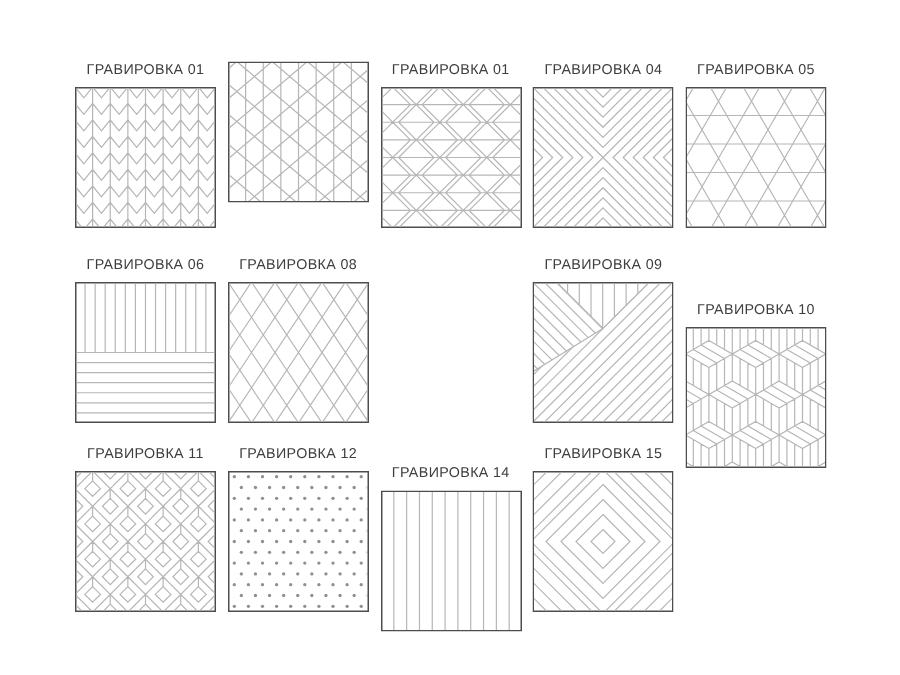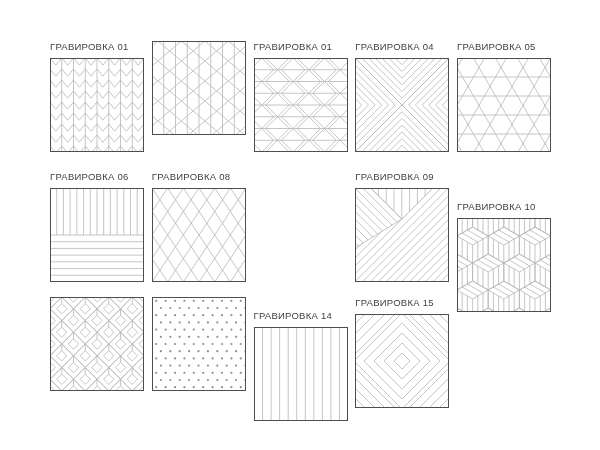--- a/index.html
+++ b/index.html
@@ -4,21 +4,21 @@
 <style>
   html,body{margin:0;padding:0;}
   body{
     width:600px;height:450px;background:#ffffff;position:relative;overflow:hidden;
     font-family:"Liberation Sans",sans-serif;
   }
   .sheet{position:absolute;inset:0;}
   .card{position:absolute;width:94px;}
   .swatch-label{
     font-size:9.5px;line-height:12px;letter-spacing:.25px;color:#3e3e3e;
-    white-space:nowrap;margin:0 0 5px 0;font-weight:400;
+    white-space:nowrap;margin:0 0 5px 0;font-weight:400;text-align:center;
   }
   .swatch-box svg{display:block;}
 </style>
 </head>
 <body>
 
 <div class="sheet">
     <div class="card" style="left: 50px; top: 41px;">
       <div class="swatch-label">ГРАВИРОВКА 01</div>
       <div class="swatch-box">
@@ -174,35 +174,37 @@
             </clipPath>
           </defs>
           <rect x="0.5" y="0.5" width="93" height="93" fill="#ffffff" stroke="#4d4d4d" stroke-width="1"></rect>
           <g clip-path="url(#clip9)" stroke="#b6b6b6" stroke-width="0.8" fill="none">
             <path d="M-15.6,-45L0,-36L0,-18L-15.6,-9L-31.2,-18L-31.2,-36ZM-15.6,-27L-31.2,-36M-15.6,-27L0,-36M-15.6,-27L-15.6,-9M-20.8,-42L-5.2,-33M-26,-33L-26,-15M-10.4,-30L-10.4,-12M-26,-39L-10.4,-30M-20.8,-30L-20.8,-12M-5.2,-33L-5.2,-15M15.6,-45L31.2,-36L31.2,-18L15.6,-9L0,-18L0,-36ZM15.6,-27L0,-36M15.6,-27L31.2,-36M15.6,-27L15.6,-9M10.4,-42L26,-33M5.2,-33L5.2,-15M20.8,-30L20.8,-12M5.2,-39L20.8,-30M10.4,-30L10.4,-12M26,-33L26,-15M46.8,-45L62.4,-36L62.4,-18L46.8,-9L31.2,-18L31.2,-36ZM46.8,-27L31.2,-36M46.8,-27L62.4,-36M46.8,-27L46.8,-9M41.6,-42L57.2,-33M36.4,-33L36.4,-15M52,-30L52,-12M36.4,-39L52,-30M41.6,-30L41.6,-12M57.2,-33L57.2,-15M78,-45L93.6,-36L93.6,-18L78,-9L62.4,-18L62.4,-36ZM78,-27L62.4,-36M78,-27L93.6,-36M78,-27L78,-9M72.8,-42L88.4,-33M67.6,-33L67.6,-15M83.2,-30L83.2,-12M67.6,-39L83.2,-30M72.8,-30L72.8,-12M88.4,-33L88.4,-15M109.2,-45L124.8,-36L124.8,-18L109.2,-9L93.6,-18L93.6,-36ZM109.2,-27L93.6,-36M109.2,-27L124.8,-36M109.2,-27L109.2,-9M104,-42L119.6,-33M98.8,-33L98.8,-15M114.4,-30L114.4,-12M98.8,-39L114.4,-30M104,-30L104,-12M119.6,-33L119.6,-15M-31.2,-18L-15.6,-9L-15.6,9L-31.2,18L-46.8,9L-46.8,-9ZM-31.2,0L-46.8,-9M-31.2,0L-15.6,-9M-31.2,0L-31.2,18M-36.4,-15L-20.8,-6M-41.6,-6L-41.6,12M-26,-3L-26,15M-41.6,-12L-26,-3M-36.4,-3L-36.4,15M-20.8,-6L-20.8,12M0,-18L15.6,-9L15.6,9L0,18L-15.6,9L-15.6,-9ZM0,0L-15.6,-9M0,0L15.6,-9M0,0L0,18M-5.2,-15L10.4,-6M-10.4,-6L-10.4,12M5.2,-3L5.2,15M-10.4,-12L5.2,-3M-5.2,-3L-5.2,15M10.4,-6L10.4,12M31.2,-18L46.8,-9L46.8,9L31.2,18L15.6,9L15.6,-9ZM31.2,0L15.6,-9M31.2,0L46.8,-9M31.2,0L31.2,18M26,-15L41.6,-6M20.8,-6L20.8,12M36.4,-3L36.4,15M20.8,-12L36.4,-3M26,-3L26,15M41.6,-6L41.6,12M62.4,-18L78,-9L78,9L62.4,18L46.8,9L46.8,-9ZM62.4,0L46.8,-9M62.4,0L78,-9M62.4,0L62.4,18M57.2,-15L72.8,-6M52,-6L52,12M67.6,-3L67.6,15M52,-12L67.6,-3M57.2,-3L57.2,15M72.8,-6L72.8,12M93.6,-18L109.2,-9L109.2,9L93.6,18L78,9L78,-9ZM93.6,0L78,-9M93.6,0L109.2,-9M93.6,0L93.6,18M88.4,-15L104,-6M83.2,-6L83.2,12M98.8,-3L98.8,15M83.2,-12L98.8,-3M88.4,-3L88.4,15M104,-6L104,12M-15.6,9L0,18L0,36L-15.6,45L-31.2,36L-31.2,18ZM-15.6,27L-31.2,18M-15.6,27L0,18M-15.6,27L-15.6,45M-20.8,12L-5.2,21M-26,21L-26,39M-10.4,24L-10.4,42M-26,15L-10.4,24M-20.8,24L-20.8,42M-5.2,21L-5.2,39M15.6,9L31.2,18L31.2,36L15.6,45L0,36L0,18ZM15.6,27L0,18M15.6,27L31.2,18M15.6,27L15.6,45M10.4,12L26,21M5.2,21L5.2,39M20.8,24L20.8,42M5.2,15L20.8,24M10.4,24L10.4,42M26,21L26,39M46.8,9L62.4,18L62.4,36L46.8,45L31.2,36L31.2,18ZM46.8,27L31.2,18M46.8,27L62.4,18M46.8,27L46.8,45M41.6,12L57.2,21M36.4,21L36.4,39M52,24L52,42M36.4,15L52,24M41.6,24L41.6,42M57.2,21L57.2,39M78,9L93.6,18L93.6,36L78,45L62.4,36L62.4,18ZM78,27L62.4,18M78,27L93.6,18M78,27L78,45M72.8,12L88.4,21M67.6,21L67.6,39M83.2,24L83.2,42M67.6,15L83.2,24M72.8,24L72.8,42M88.4,21L88.4,39M109.2,9L124.8,18L124.8,36L109.2,45L93.6,36L93.6,18ZM109.2,27L93.6,18M109.2,27L124.8,18M109.2,27L109.2,45M104,12L119.6,21M98.8,21L98.8,39M114.4,24L114.4,42M98.8,15L114.4,24M104,24L104,42M119.6,21L119.6,39M-31.2,36L-15.6,45L-15.6,63L-31.2,72L-46.8,63L-46.8,45ZM-31.2,54L-46.8,45M-31.2,54L-15.6,45M-31.2,54L-31.2,72M-36.4,39L-20.8,48M-41.6,48L-41.6,66M-26,51L-26,69M-41.6,42L-26,51M-36.4,51L-36.4,69M-20.8,48L-20.8,66M0,36L15.6,45L15.6,63L0,72L-15.6,63L-15.6,45ZM0,54L-15.6,45M0,54L15.6,45M0,54L0,72M-5.2,39L10.4,48M-10.4,48L-10.4,66M5.2,51L5.2,69M-10.4,42L5.2,51M-5.2,51L-5.2,69M10.4,48L10.4,66M31.2,36L46.8,45L46.8,63L31.2,72L15.6,63L15.6,45ZM31.2,54L15.6,45M31.2,54L46.8,45M31.2,54L31.2,72M26,39L41.6,48M20.8,48L20.8,66M36.4,51L36.4,69M20.8,42L36.4,51M26,51L26,69M41.6,48L41.6,66M62.4,36L78,45L78,63L62.4,72L46.8,63L46.8,45ZM62.4,54L46.8,45M62.4,54L78,45M62.4,54L62.4,72M57.2,39L72.8,48M52,48L52,66M67.6,51L67.6,69M52,42L67.6,51M57.2,51L57.2,69M72.8,48L72.8,66M93.6,36L109.2,45L109.2,63L93.6,72L78,63L78,45ZM93.6,54L78,45M93.6,54L109.2,45M93.6,54L93.6,72M88.4,39L104,48M83.2,48L83.2,66M98.8,51L98.8,69M83.2,42L98.8,51M88.4,51L88.4,69M104,48L104,66M-15.6,63L0,72L0,90L-15.6,99L-31.2,90L-31.2,72ZM-15.6,81L-31.2,72M-15.6,81L0,72M-15.6,81L-15.6,99M-20.8,66L-5.2,75M-26,75L-26,93M-10.4,78L-10.4,96M-26,69L-10.4,78M-20.8,78L-20.8,96M-5.2,75L-5.2,93M15.6,63L31.2,72L31.2,90L15.6,99L0,90L0,72ZM15.6,81L0,72M15.6,81L31.2,72M15.6,81L15.6,99M10.4,66L26,75M5.2,75L5.2,93M20.8,78L20.8,96M5.2,69L20.8,78M10.4,78L10.4,96M26,75L26,93M46.8,63L62.4,72L62.4,90L46.8,99L31.2,90L31.2,72ZM46.8,81L31.2,72M46.8,81L62.4,72M46.8,81L46.8,99M41.6,66L57.2,75M36.4,75L36.4,93M52,78L52,96M36.4,69L52,78M41.6,78L41.6,96M57.2,75L57.2,93M78,63L93.6,72L93.6,90L78,99L62.4,90L62.4,72ZM78,81L62.4,72M78,81L93.6,72M78,81L78,99M72.8,66L88.4,75M67.6,75L67.6,93M83.2,78L83.2,96M67.6,69L83.2,78M72.8,78L72.8,96M88.4,75L88.4,93M109.2,63L124.8,72L124.8,90L109.2,99L93.6,90L93.6,72ZM109.2,81L93.6,72M109.2,81L124.8,72M109.2,81L109.2,99M104,66L119.6,75M98.8,75L98.8,93M114.4,78L114.4,96M98.8,69L114.4,78M104,78L104,96M119.6,75L119.6,93M-31.2,90L-15.6,99L-15.6,117L-31.2,126L-46.8,117L-46.8,99ZM-31.2,108L-46.8,99M-31.2,108L-15.6,99M-31.2,108L-31.2,126M-36.4,93L-20.8,102M-41.6,102L-41.6,120M-26,105L-26,123M-41.6,96L-26,105M-36.4,105L-36.4,123M-20.8,102L-20.8,120M0,90L15.6,99L15.6,117L0,126L-15.6,117L-15.6,99ZM0,108L-15.6,99M0,108L15.6,99M0,108L0,126M-5.2,93L10.4,102M-10.4,102L-10.4,120M5.2,105L5.2,123M-10.4,96L5.2,105M-5.2,105L-5.2,123M10.4,102L10.4,120M31.2,90L46.8,99L46.8,117L31.2,126L15.6,117L15.6,99ZM31.2,108L15.6,99M31.2,108L46.8,99M31.2,108L31.2,126M26,93L41.6,102M20.8,102L20.8,120M36.4,105L36.4,123M20.8,96L36.4,105M26,105L26,123M41.6,102L41.6,120M62.4,90L78,99L78,117L62.4,126L46.8,117L46.8,99ZM62.4,108L46.8,99M62.4,108L78,99M62.4,108L62.4,126M57.2,93L72.8,102M52,102L52,120M67.6,105L67.6,123M52,96L67.6,105M57.2,105L57.2,123M72.8,102L72.8,120M93.6,90L109.2,99L109.2,117L93.6,126L78,117L78,99ZM93.6,108L78,99M93.6,108L109.2,99M93.6,108L93.6,126M88.4,93L104,102M83.2,102L83.2,120M98.8,105L98.8,123M83.2,96L98.8,105M88.4,105L88.4,123M104,102L104,120"></path>
           </g>
         </svg>
       </div>
     </div>
     <div class="card" style="left: 50px; top: 297px;">
+      <div class="swatch-label">ГРАВИРОВКА 11</div>
       <div class="swatch-box">
         <svg width="94" height="94" viewBox="0 0 94 94">
           <defs>
             <clipPath id="clip10">
               <rect x="1" y="1" width="92" height="92"></rect>
             </clipPath>
           </defs>
           <rect x="0.5" y="0.5" width="93" height="93" fill="#ffffff" stroke="#4d4d4d" stroke-width="1"></rect>
           <g clip-path="url(#clip10)" stroke="#b6b6b6" stroke-width="0.8" fill="none">
             <path d="M0,-11.75L11.75,0L0,11.75L-11.75,0ZM0,-5.2L5.2,0L0,5.2L-5.2,0ZM0,-11.75L0,-5.2M0,11.75L11.75,23.5L0,35.25L-11.75,23.5ZM0,18.3L5.2,23.5L0,28.7L-5.2,23.5ZM0,11.75L0,18.3M0,35.25L11.75,47L0,58.75L-11.75,47ZM0,41.8L5.2,47L0,52.2L-5.2,47ZM0,35.25L0,41.8M0,58.75L11.75,70.5L0,82.25L-11.75,70.5ZM0,65.3L5.2,70.5L0,75.7L-5.2,70.5ZM0,58.75L0,65.3M0,82.25L11.75,94L0,105.75L-11.75,94ZM0,88.8L5.2,94L0,99.2L-5.2,94ZM0,82.25L0,88.8M11.75,0L23.5,11.75L11.75,23.5L0,11.75ZM11.75,6.55L16.95,11.75L11.75,16.95L6.55,11.75ZM11.75,0L11.75,6.55M11.75,23.5L23.5,35.25L11.75,47L0,35.25ZM11.75,30.05L16.95,35.25L11.75,40.45L6.55,35.25ZM11.75,23.5L11.75,30.05M11.75,47L23.5,58.75L11.75,70.5L0,58.75ZM11.75,53.55L16.95,58.75L11.75,63.95L6.55,58.75ZM11.75,47L11.75,53.55M11.75,70.5L23.5,82.25L11.75,94L0,82.25ZM11.75,77.05L16.95,82.25L11.75,87.45L6.55,82.25ZM11.75,70.5L11.75,77.05M23.5,-11.75L35.25,0L23.5,11.75L11.75,0ZM23.5,-5.2L28.7,0L23.5,5.2L18.3,0ZM23.5,-11.75L23.5,-5.2M23.5,11.75L35.25,23.5L23.5,35.25L11.75,23.5ZM23.5,18.3L28.7,23.5L23.5,28.7L18.3,23.5ZM23.5,11.75L23.5,18.3M23.5,35.25L35.25,47L23.5,58.75L11.75,47ZM23.5,41.8L28.7,47L23.5,52.2L18.3,47ZM23.5,35.25L23.5,41.8M23.5,58.75L35.25,70.5L23.5,82.25L11.75,70.5ZM23.5,65.3L28.7,70.5L23.5,75.7L18.3,70.5ZM23.5,58.75L23.5,65.3M23.5,82.25L35.25,94L23.5,105.75L11.75,94ZM23.5,88.8L28.7,94L23.5,99.2L18.3,94ZM23.5,82.25L23.5,88.8M35.25,0L47,11.75L35.25,23.5L23.5,11.75ZM35.25,6.55L40.45,11.75L35.25,16.95L30.05,11.75ZM35.25,0L35.25,6.55M35.25,23.5L47,35.25L35.25,47L23.5,35.25ZM35.25,30.05L40.45,35.25L35.25,40.45L30.05,35.25ZM35.25,23.5L35.25,30.05M35.25,47L47,58.75L35.25,70.5L23.5,58.75ZM35.25,53.55L40.45,58.75L35.25,63.95L30.05,58.75ZM35.25,47L35.25,53.55M35.25,70.5L47,82.25L35.25,94L23.5,82.25ZM35.25,77.05L40.45,82.25L35.25,87.45L30.05,82.25ZM35.25,70.5L35.25,77.05M47,-11.75L58.75,0L47,11.75L35.25,0ZM47,-5.2L52.2,0L47,5.2L41.8,0ZM47,-11.75L47,-5.2M47,11.75L58.75,23.5L47,35.25L35.25,23.5ZM47,18.3L52.2,23.5L47,28.7L41.8,23.5ZM47,11.75L47,18.3M47,35.25L58.75,47L47,58.75L35.25,47ZM47,41.8L52.2,47L47,52.2L41.8,47ZM47,35.25L47,41.8M47,58.75L58.75,70.5L47,82.25L35.25,70.5ZM47,65.3L52.2,70.5L47,75.7L41.8,70.5ZM47,58.75L47,65.3M47,82.25L58.75,94L47,105.75L35.25,94ZM47,88.8L52.2,94L47,99.2L41.8,94ZM47,82.25L47,88.8M58.75,0L70.5,11.75L58.75,23.5L47,11.75ZM58.75,6.55L63.95,11.75L58.75,16.95L53.55,11.75ZM58.75,0L58.75,6.55M58.75,23.5L70.5,35.25L58.75,47L47,35.25ZM58.75,30.05L63.95,35.25L58.75,40.45L53.55,35.25ZM58.75,23.5L58.75,30.05M58.75,47L70.5,58.75L58.75,70.5L47,58.75ZM58.75,53.55L63.95,58.75L58.75,63.95L53.55,58.75ZM58.75,47L58.75,53.55M58.75,70.5L70.5,82.25L58.75,94L47,82.25ZM58.75,77.05L63.95,82.25L58.75,87.45L53.55,82.25ZM58.75,70.5L58.75,77.05M70.5,-11.75L82.25,0L70.5,11.75L58.75,0ZM70.5,-5.2L75.7,0L70.5,5.2L65.3,0ZM70.5,-11.75L70.5,-5.2M70.5,11.75L82.25,23.5L70.5,35.25L58.75,23.5ZM70.5,18.3L75.7,23.5L70.5,28.7L65.3,23.5ZM70.5,11.75L70.5,18.3M70.5,35.25L82.25,47L70.5,58.75L58.75,47ZM70.5,41.8L75.7,47L70.5,52.2L65.3,47ZM70.5,35.25L70.5,41.8M70.5,58.75L82.25,70.5L70.5,82.25L58.75,70.5ZM70.5,65.3L75.7,70.5L70.5,75.7L65.3,70.5ZM70.5,58.75L70.5,65.3M70.5,82.25L82.25,94L70.5,105.75L58.75,94ZM70.5,88.8L75.7,94L70.5,99.2L65.3,94ZM70.5,82.25L70.5,88.8M82.25,0L94,11.75L82.25,23.5L70.5,11.75ZM82.25,6.55L87.45,11.75L82.25,16.95L77.05,11.75ZM82.25,0L82.25,6.55M82.25,23.5L94,35.25L82.25,47L70.5,35.25ZM82.25,30.05L87.45,35.25L82.25,40.45L77.05,35.25ZM82.25,23.5L82.25,30.05M82.25,47L94,58.75L82.25,70.5L70.5,58.75ZM82.25,53.55L87.45,58.75L82.25,63.95L77.05,58.75ZM82.25,47L82.25,53.55M82.25,70.5L94,82.25L82.25,94L70.5,82.25ZM82.25,77.05L87.45,82.25L82.25,87.45L77.05,82.25ZM82.25,70.5L82.25,77.05M94,-11.75L105.75,0L94,11.75L82.25,0ZM94,-5.2L99.2,0L94,5.2L88.8,0ZM94,-11.75L94,-5.2M94,11.75L105.75,23.5L94,35.25L82.25,23.5ZM94,18.3L99.2,23.5L94,28.7L88.8,23.5ZM94,11.75L94,18.3M94,35.25L105.75,47L94,58.75L82.25,47ZM94,41.8L99.2,47L94,52.2L88.8,47ZM94,35.25L94,41.8M94,58.75L105.75,70.5L94,82.25L82.25,70.5ZM94,65.3L99.2,70.5L94,75.7L88.8,70.5ZM94,58.75L94,65.3M94,82.25L105.75,94L94,105.75L82.25,94ZM94,88.8L99.2,94L94,99.2L88.8,94ZM94,82.25L94,88.8"></path>
           </g>
         </svg>
       </div>
     </div>
     <div class="card" style="left: 151.75px; top: 297px;">
+      <div class="swatch-label">ГРАВИРОВКА 12</div>
       <div class="swatch-box">
         <svg width="94" height="94" viewBox="0 0 94 94">
           <defs>
             <clipPath id="clip11">
               <rect x="1" y="1" width="92" height="92"></rect>
             </clipPath>
           </defs>
           <rect x="0.5" y="0.5" width="93" height="93" fill="#ffffff" stroke="#4d4d4d" stroke-width="1"></rect>
           <g clip-path="url(#clip11)" stroke="#b6b6b6" stroke-width="0.8" fill="none">
             <circle cx="4.2" cy="3.8" r="1.1" fill="#8f8f8f" stroke="none"></circle>

